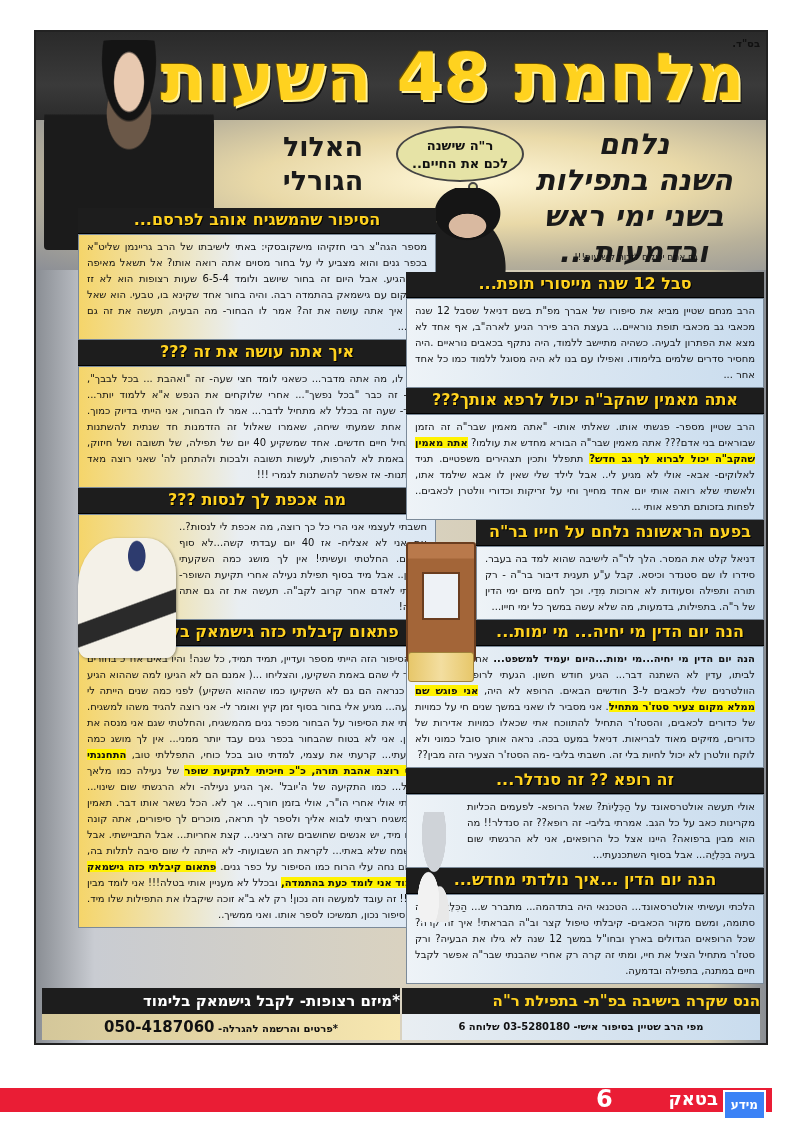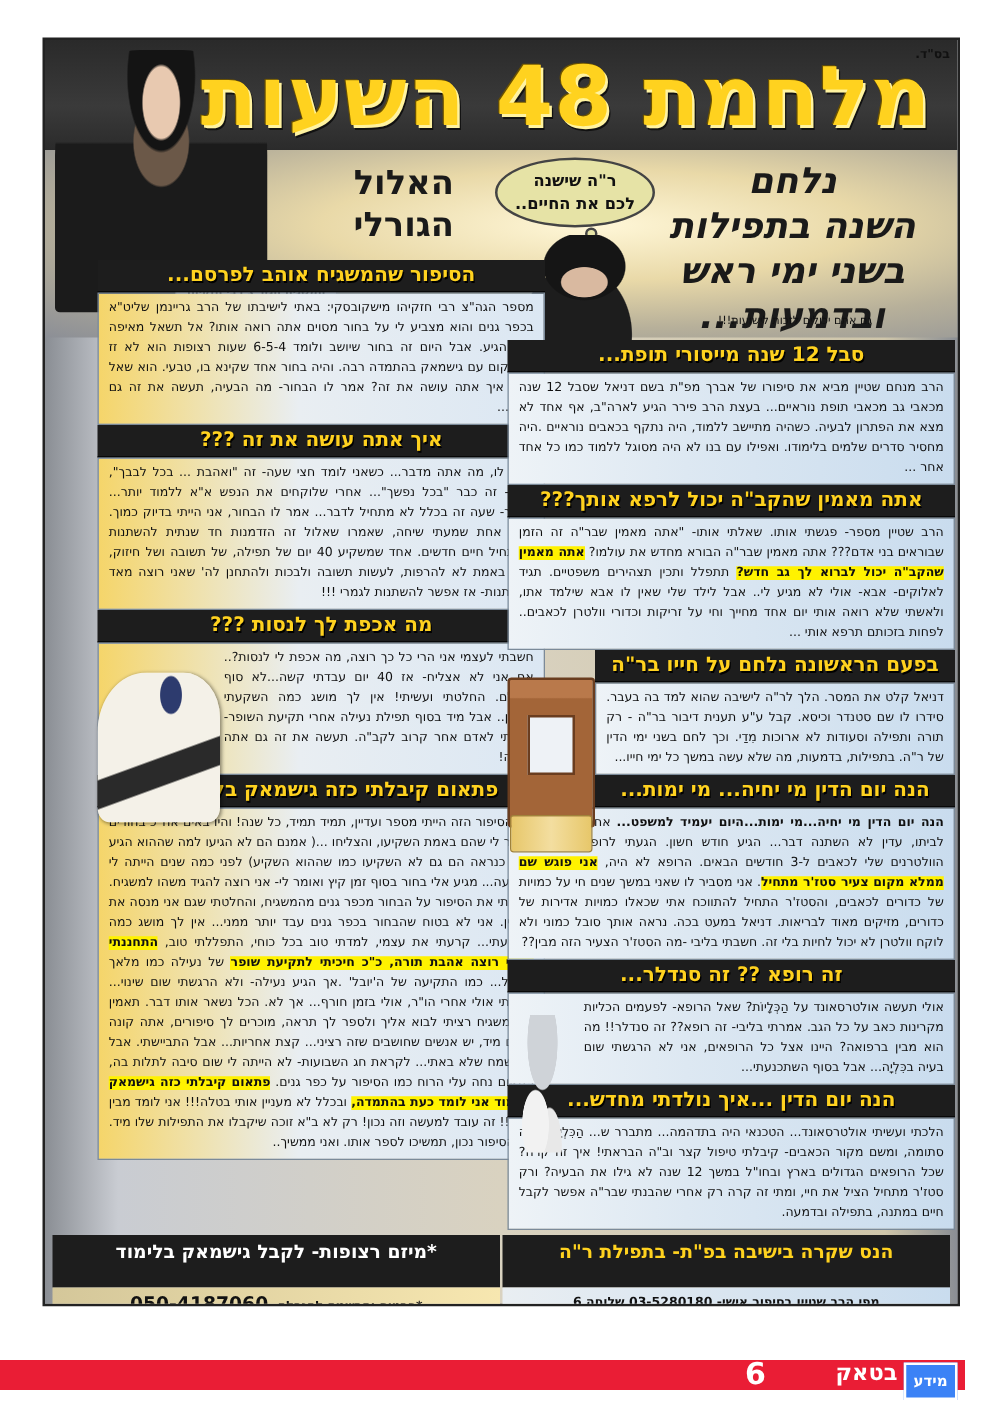--- a/index.html
+++ b/index.html
@@ -105,21 +105,21 @@
   }
   .shtender::after { content: ""; position: absolute; left: 14px; top: 28px; width: 34px; height: 44px; background: #eef2f6; border: 2px solid #6a3d1f; }
   .book { position: absolute; left: 2px; top: 380px; width: 66px; height: 30px; background: linear-gradient(90deg, #e7c76a, #f3dea0, #e7c76a); border: 1px solid #a0823a; border-radius: 3px; }
   .pills { position: absolute; left: 0px; top: 540px; width: 56px; height: 110px; background: radial-gradient(ellipse at 50% 20%, #cfd3d8 0 30%, transparent 31%), radial-gradient(ellipse at 40% 80%, #f2f2f2 0 22%, transparent 23%), radial-gradient(ellipse at 60% 95%, #e8e8e8 0 20%, transparent 21%); }
 
   
   .footer { position: absolute; top: 956px; left: 6px; right: 6px; height: 52px; }
   .foot-block { position: absolute; top: 0; width: 358px; height: 52px; }
   .foot-left { left: 0; }
   .foot-right { right: 0; }
-  .foot-head { background: #1d1d1d; height: 42px; line-height: 26px; text-align: center; font-weight: bold; font-size: 15px; }
+  .foot-head { background: #1d1d1d; height: 26px; line-height: 26px; font-weight: bold; font-size: 15px; }
   .foot-right .foot-head { color: #ffd21f; }
   .foot-left .foot-head { color: #ffffff; }
   .foot-body { height: 26px; line-height: 26px; text-align: center; font-size: 10px; color: #111; font-weight: bold; }
   .foot-right .foot-body { background: linear-gradient(270deg, #c9dcee, #e9eef2); }
   .foot-left .foot-body { background: linear-gradient(270deg, #f7e7b0, #d4c79a); }
   .phone { font-size: 15px; font-weight: bold; }
 
   
   .page-strip { position: absolute; top: 1088px; left: 0; width: 772px; height: 24px; background: #ea1d35; }
   .brand { position: absolute; top: 1086px; left: 628px; width: 138px; height: 28px; direction: rtl; }
@@ -190,21 +190,21 @@
     <div class="sec-body blue">הרב מנחם שטיין מביא את סיפורו של אברך מפ"ת בשם דניאל שסבל 12 שנה מכאבי גב מכאבי תופת נוראיים... בעצת הרב פירר הגיע לארה"ב, אף אחד לא מצא את הפתרון לבעיה. כשהיה מתיישב ללמוד, היה נתקף בכאבים נוראיים .היה מחסיר סדרים שלמים בלימודו. ואפילו עם בנו לא היה מסוגל ללמוד כמו כל אחד אחר ...</div>
 
     <div class="sec-head">אתה מאמין שהקב"ה יכול לרפא אותך???</div>
     <div class="sec-body blue">
       <span>הרב שטיין מספר- פגשתי אותו. שאלתי אותו- "אתה מאמין שבר"ה זה הזמן שבוראים בני אדם??? אתה מאמין שבר"ה הבורא מחדש את עולמו?</span>
       <span class="hl">אתה מאמין שהקב"ה יכול לברוא לך גב חדש?</span>
       <span>תתפלל ותכין תצהירים משפטיים. תגיד לאלוקים- אבא- אולי לא מגיע לי.. אבל לילד שלי שאין לו אבא שילמד אתו, ולאשתי שלא רואה אותי יום אחד מחייך וחי על זריקות וכדורי וולטרן לכאבים.. לפחות בזכותם תרפא אותי ...</span>
     </div>
 
     <div class="sec-head" style="margin-left:70px">בפעם הראשונה נלחם על חייו בר"ה</div>
-    <div class="sec-body blue" style="margin-left:70px">דניאל קלט את המסר. הלך לר"ה לישיבה שהוא למד בה בעבר. סידרו לו שם סטנדר וכיסא. קבל ע"ע תענית דיבור בר"ה - רק תורה ותפילה וסעודות לא ארוכות מִדַי. וכך לחם בשני ימי הדין של ר"ה. בתפילות, בדמעות, מה שלא עשה במשך כל ימי חייו...</div>
+    <div class="sec-body blue" style="margin-left:70px">דניאל קלט את המסר. הלך לר"ה לישיבה שהוא למד בה בעבר. סידרו לו שם סטנדר וכיסא. קבל ע"ע תענית דיבור בר"ה - רק תורה ותפילה וסעודות לא ארוכות מִדַי. וכך לחם מיזם ימי הדין של ר"ה. בתפילות, בדמעות, מה שלא עשה במשך כל ימי חייו...</div>
 
     <div class="sec-head" style="margin-left:70px">הנה יום הדין מי יחיה... מי ימות...</div>
     <div class="sec-body blue">
       <b>הנה יום הדין מי יחיה...מי ימות...היום יעמיד למשפט...</b>
       <span>אחר ר"ה כשחזר לביתו, עדין לא השתנה דבר... הגיע חודש חשון. הגעתי לרופא לקבל את הוולטרנים שלי לכאבים ל-3 חודשים הבאים. הרופא לא היה,</span>
       <span class="hl">אני פוגש שם ממלא מקום צעיר סטז'ר מתחיל</span><span>. אני מסביר לו שאני במשך שנים חי על כמויות של כדורים לכאבים, והסטז'ר התחיל להתווכח אתי שכאלו כמויות אדירות של כדורים, מזיקים מאוד לבריאות. דניאל במעט בכה. נראה אותך סובל כמוני ולא לוקח וולטרן לא יכול לחיות בלי זה. חשבתי בליבי -מה הסטז'ר הצעיר הזה מבין??</span>
     </div>
 
     <div class="sec-head">זה רופא ?? זה סנדלר...</div>
     <div class="sec-body blue" style="padding-left:60px">אולי תעשה אולטרסאונד על הַכְּלָיוֹת? שאל הרופא- לפעמים הכליות מקרינות כאב על כל הגב. אמרתי בליבי- זה רופא?? זה סנדלר!! מה הוא מבין ברפואה? היינו אצל כל הרופאים, אני לא הרגשתי שום בעיה בכִּלְיָה... אבל בסוף השתכנעתי...</div>

